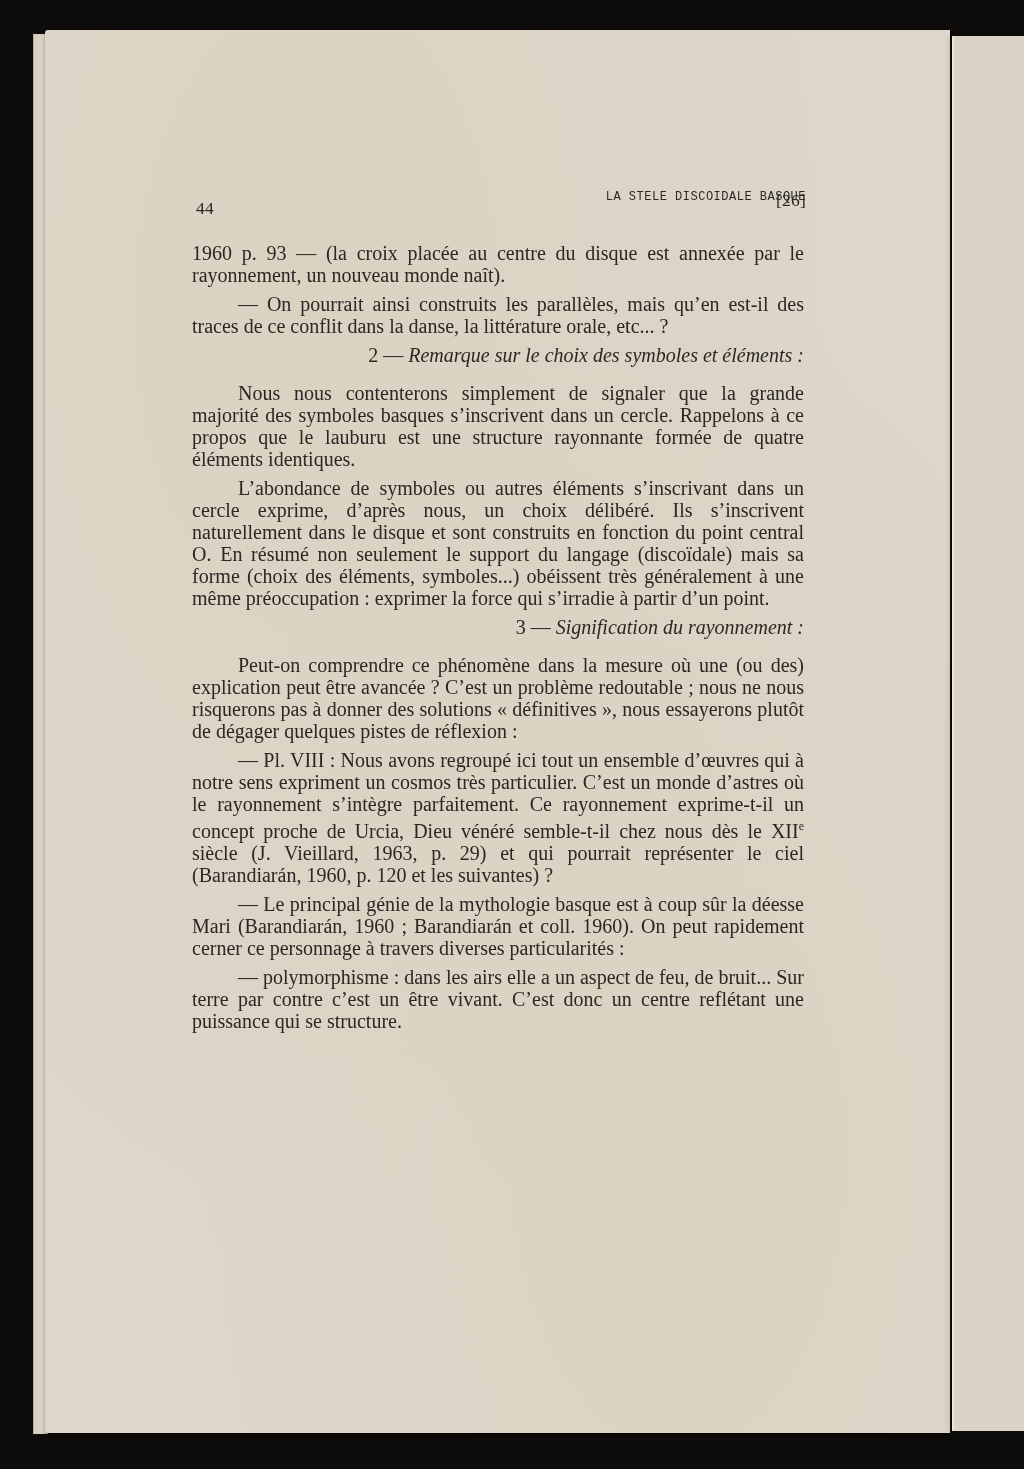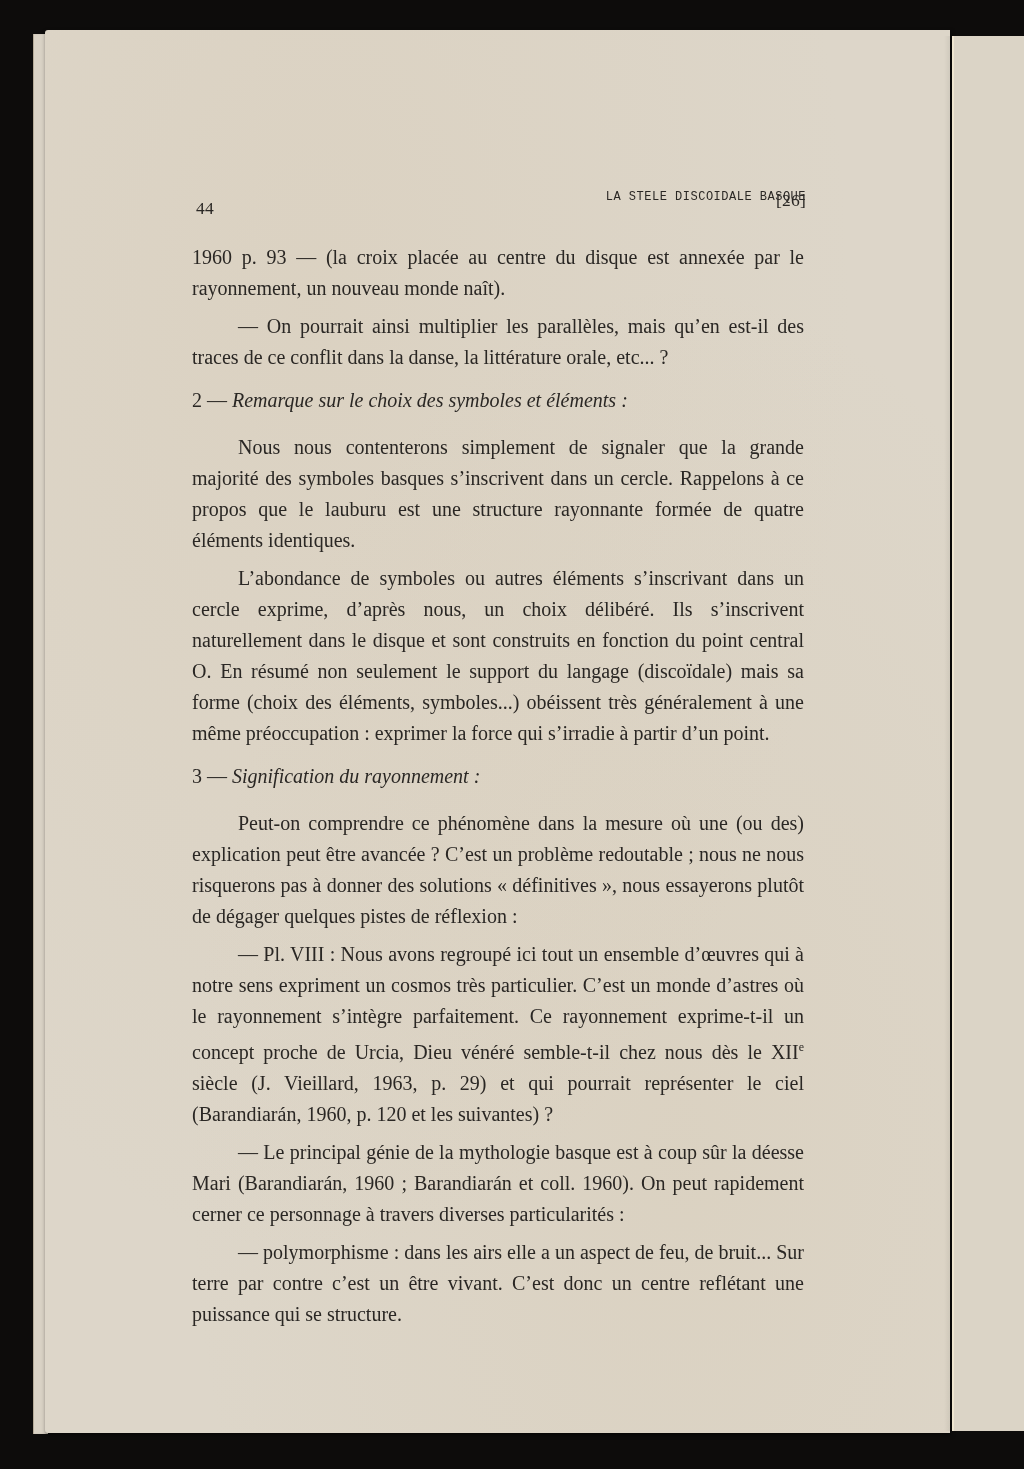--- a/index.html
+++ b/index.html
@@ -35,46 +35,46 @@
   }
   .running-head {
     position: absolute; left: 196px; top: 190px; width: 610px; height: 26px;
     font-size: 17.5px; letter-spacing: 0.2px;
   }
   .running-head .folio-left { position: absolute; left: 0; top: 8px; }
   .running-head .title { position: absolute; left: 0; right: 0; top: 0; text-align: right; font-size: 12px; letter-spacing: 0.5px; font-family: Liberation Mono, monospace; }
   .running-head .folio-right { position: absolute; right: 0; top: 0; }
   .text-block {
     position: absolute; left: 192px; top: 242px; width: 612px;
-    font-size: 20px; line-height: 31px;
+    font-size: 20px; line-height: 22px;
     text-align: justify;
   }
   .text-block p { margin: 0 0 7px 0; }
   .text-block p.indent { text-indent: 46px; }
   .text-block p.first { text-indent: 0; }
-  .text-block .heading { margin: 12px 0 16px 0; text-align: left; }
+  .text-block .heading { margin: 2px 0 16px 0; text-align: right; }
   .text-block .heading em { font-style: italic; }
 </style>
 </head>
 <body>
 
 <div class="page-stack"></div>
 <div class="page"></div>
 <div class="gutter-shadow"></div>
 <div class="next-page"></div>
 
 <div class="running-head">
   <span class="folio-left">44</span>
   <span class="title">LA STELE DISCOIDALE BASQUE</span>
   <span class="folio-right">[26]</span>
 </div>
 
 <div class="text-block">
   <p class="first">1960 p. 93 — (la croix placée au centre du disque est annexée par le rayonnement, un nouveau monde naît).</p>
-  <p class="indent">— On pourrait ainsi multiplier les parallèles, mais qu’en est-il des traces de ce conflit dans la danse, la littérature orale, etc... ?</p>
+  <p class="indent">— On pourrait ainsi construits les parallèles, mais qu’en est-il des traces de ce conflit dans la danse, la littérature orale, etc... ?</p>
 
   <p class="heading"><span>2 — </span><em>Remarque sur le choix des symboles et éléments :</em></p>
 
   <p class="indent">Nous nous contenterons simplement de signaler que la grande majorité des symboles basques s’inscrivent dans un cercle. Rappelons à ce propos que le lauburu est une structure rayonnante formée de quatre éléments identiques.</p>
   <p class="indent">L’abondance de symboles ou autres éléments s’inscrivant dans un cercle exprime, d’après nous, un choix délibéré. Ils s’inscrivent naturellement dans le disque et sont construits en fonction du point central O. En résumé non seulement le support du langage (discoïdale) mais sa forme (choix des éléments, symboles...) obéissent très généralement à une même préoccupation : exprimer la force qui s’irradie à partir d’un point.</p>
 
   <p class="heading"><span>3 — </span><em>Signification du rayonnement :</em></p>
 
   <p class="indent">Peut-on comprendre ce phénomène dans la mesure où une (ou des) explication peut être avancée ? C’est un problème redoutable ; nous ne nous risquerons pas à donner des solutions « définitives », nous essayerons plutôt de dégager quelques pistes de réflexion :</p>
   <p class="indent"><span>— Pl. VIII : Nous avons regroupé ici tout un ensemble d’œuvres qui à notre sens expriment un cosmos très particulier. C’est un monde d’astres où le rayonnement s’intègre parfaitement. Ce rayonnement exprime-t-il un concept proche de Urcia, Dieu vénéré semble-t-il chez nous dès le XII</span><sup style="font-size:12px;">e</sup><span> siècle (J. Vieillard, 1963, p. 29) et qui pourrait représenter le ciel (Barandiarán, 1960, p. 120 et les suivantes) ?</span></p>

